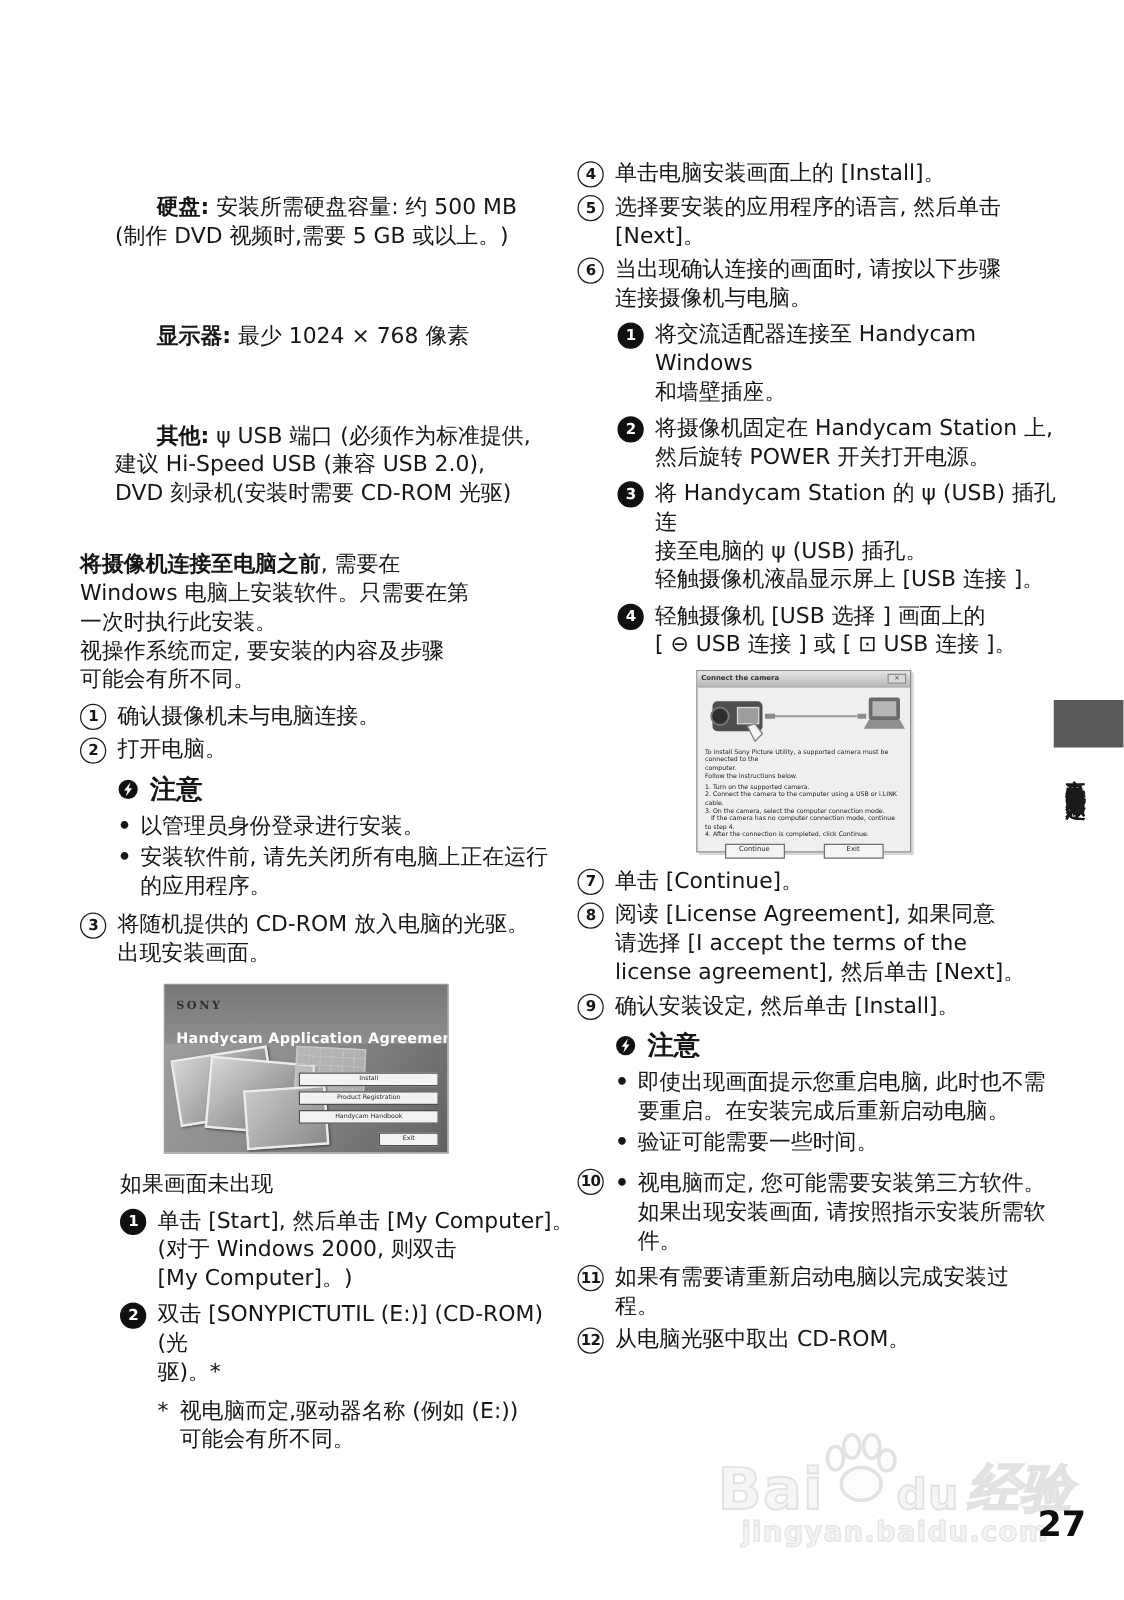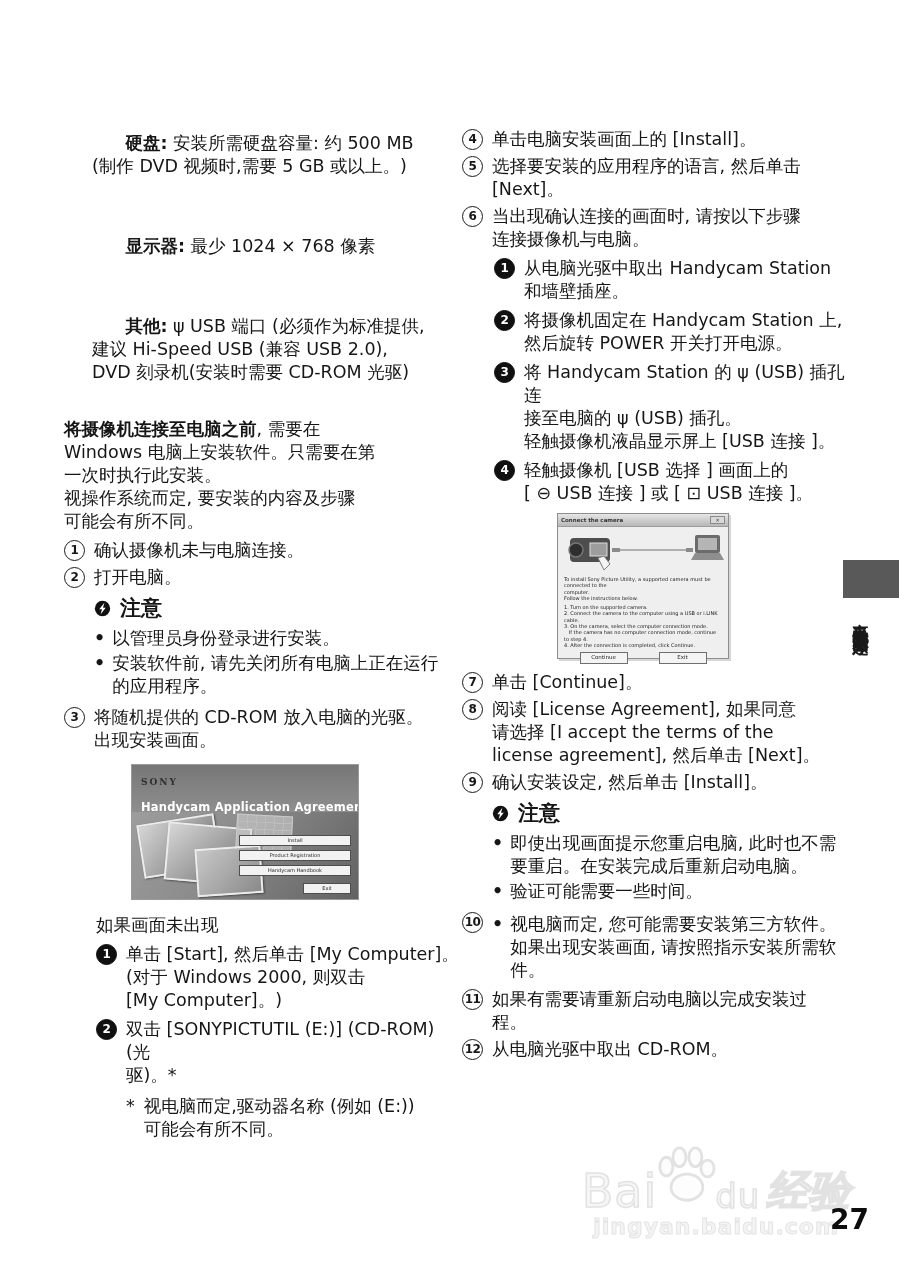--- a/index.html
+++ b/index.html
@@ -2,21 +2,21 @@
 <html><head>
 <meta charset="utf-8">
 <style>
   html,body { margin:0; padding:0; background:#ffffff; }
   .page {
     position:relative; width:899px; height:1280px; background:#ffffff;
     font-family:"DejaVu Sans","Liberation Sans",sans-serif; color:#161616;
     overflow:hidden;
   }
   .col { position:absolute; font-size:17.5px; line-height:23px; }
-  .col-left  { left:64px;  top:109px; width:396px; }
+  .col-left  { left:64px;  top:132px; width:396px; }
   .col-right { left:462px; top:124px; width:396px; }
 
   
   .spec { margin:0 0 11px 0; padding-left:28px; text-indent:-28px; white-space:pre-wrap; }
   .spec b { font-weight:bold; }
 
   .sec-header { margin:15px 0 7px 0; font-weight:bold; font-size:19px; display:flex; align-items:center; gap:10px; }
   .sq { width:13px; height:13px; background:#8f8f8f; display:inline-block; flex:0 0 auto; }
 
   .para { white-space:pre-wrap; margin:0 0 6px 0; }
@@ -97,21 +97,21 @@
 
   
   .tab-block { position:absolute; left:843px; top:560px; width:56px; height:38px; background:#595959; }
   .tab-label { position:absolute; left:849px; top:610px;
     writing-mode:vertical-rl; text-orientation:upright;
     font-size:16.5px; font-weight:bold; letter-spacing:2px; color:#1a1a1a; }
 
   
   .watermark { position:absolute; right:18px; top:1146px; width:330px; text-align:center; pointer-events:none; }
   .wm-row { display:flex; align-items:flex-end; justify-content:center; }
-  .wm-latin { font-size:46px; font-weight:normal; color:#f6f6f6;
+  .wm-latin { font-size:46px; font-weight:bold; color:#f6f6f6;
     -webkit-text-stroke:1.5px #e2e2e2; letter-spacing:1px; line-height:50px; }
   .wm-du { font-size:34px; line-height:40px; }
   .wm-cn { font-size:42px; font-weight:bold; color:#f6f6f6;
     -webkit-text-stroke:1.5px #e2e2e2; line-height:50px; margin-left:6px;font-style:italic; }
   .wm-paw { margin:0 -4px 8px -4px; }
   .wm-url { font-size:22px; font-weight:bold; color:#f4f4f4;
     -webkit-text-stroke:1px #e4e4e4; letter-spacing:1px; margin-top:-2px; }
   .page-num { position:absolute; left:830px; top:1203px; font-size:28px; font-weight:bold; color:#0d0d0d; }
 </style>
 </head>
@@ -233,21 +233,21 @@
     </div>
     <div class="step">
       <span class="cnum">6</span>
       <div class="step-body">当出现确认连接的画面时, 请按以下步骤
 连接摄像机与电脑。</div>
     </div>
 
     <div class="substeps">
       <div class="substep">
         <span class="cnum filled">1</span>
-        <div class="step-body">从电脑光驱中取出 Handycam Station
+        <div class="step-body">将交流适配器连接至 Handycam Windows
 和墙壁插座。</div>
       </div>
       <div class="substep">
         <span class="cnum filled">2</span>
         <div class="step-body">将摄像机固定在 Handycam Station 上,
 然后旋转 POWER 开关打开电源。</div>
       </div>
       <div class="substep">
         <span class="cnum filled">3</span>
         <div class="step-body">将 Handycam Station 的 ψ (USB) 插孔连

